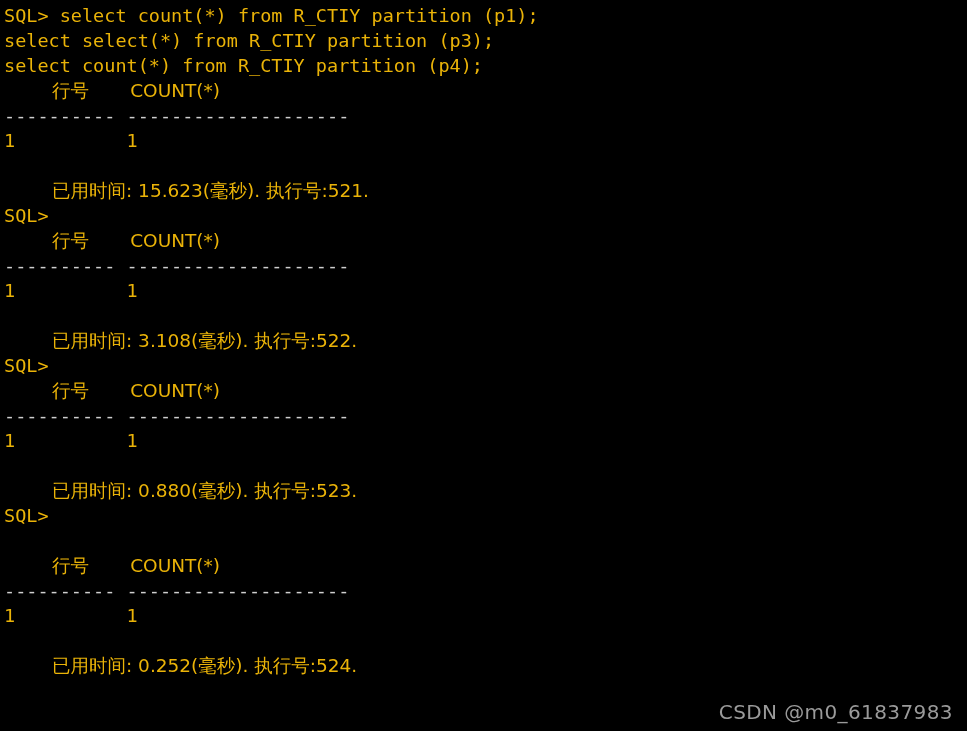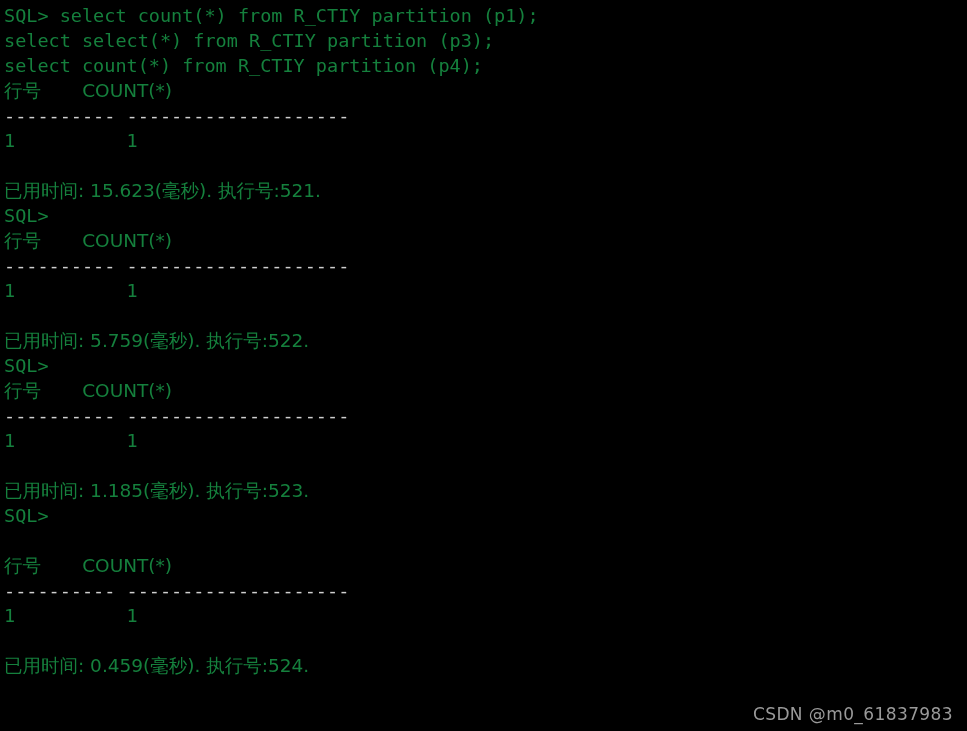--- a/index.html
+++ b/index.html
@@ -19,41 +19,42 @@
     width: 967px;
     height: 731px;
     background: #000000;
     box-sizing: border-box;
     padding: 3px 0 0 4px;
   }
   .term-line {
     height: 25px;
     line-height: 25px;
     font-size: 18.5px;
-    color: #15803d;
+    color: #eab308;
     white-space: pre;
     letter-spacing: 0px;
     font-family: "DejaVu Sans Mono", "Liberation Mono", monospace;
     text-shadow: 0 0 0 rgba(0,0,0,0);
   }
   .term-line.blank {
     color: transparent;
   }
   .term-line.sep {
     color: #cfcfcf;
   }
   .term-line.cjk {
     font-family: "DejaVu Sans", "Liberation Sans", sans-serif;
+    margin-left: 48px;
   }
   .watermark {
     position: absolute;
     right: 14px;
     bottom: 7px;
     font-family: "DejaVu Sans", "Liberation Sans", sans-serif;
-    font-size: 17px;
+    font-size: 20px;
     color: #9a9a9a;
     letter-spacing: 0.4px;
     white-space: pre;
   }
 </style>
 </head>
 <body>
 
 <div id="terminal">
   <div id="terminal-output">
@@ -63,29 +64,29 @@
       <div class="term-line cjk">行号       COUNT(*)</div>
       <div class="term-line sep">---------- --------------------</div>
       <div class="term-line">1          1</div>
       <div class="term-line blank"> </div>
       <div class="term-line cjk">已用时间: 15.623(毫秒). 执行号:521.</div>
       <div class="term-line">SQL&gt;</div>
       <div class="term-line cjk">行号       COUNT(*)</div>
       <div class="term-line sep">---------- --------------------</div>
       <div class="term-line">1          1</div>
       <div class="term-line blank"> </div>
-      <div class="term-line cjk">已用时间: 5.759(毫秒). 执行号:522.</div>
+      <div class="term-line cjk">已用时间: 3.108(毫秒). 执行号:522.</div>
       <div class="term-line">SQL&gt;</div>
       <div class="term-line cjk">行号       COUNT(*)</div>
       <div class="term-line sep">---------- --------------------</div>
       <div class="term-line">1          1</div>
       <div class="term-line blank"> </div>
-      <div class="term-line cjk">已用时间: 1.185(毫秒). 执行号:523.</div>
+      <div class="term-line cjk">已用时间: 0.880(毫秒). 执行号:523.</div>
       <div class="term-line">SQL&gt;</div>
       <div class="term-line blank"> </div>
       <div class="term-line cjk">行号       COUNT(*)</div>
       <div class="term-line sep">---------- --------------------</div>
       <div class="term-line">1          1</div>
       <div class="term-line blank"> </div>
-      <div class="term-line cjk">已用时间: 0.459(毫秒). 执行号:524.</div>
+      <div class="term-line cjk">已用时间: 0.252(毫秒). 执行号:524.</div>
     </div>
   <div class="watermark">CSDN @m0_61837983</div>
 </div>
 
 </body></html>

